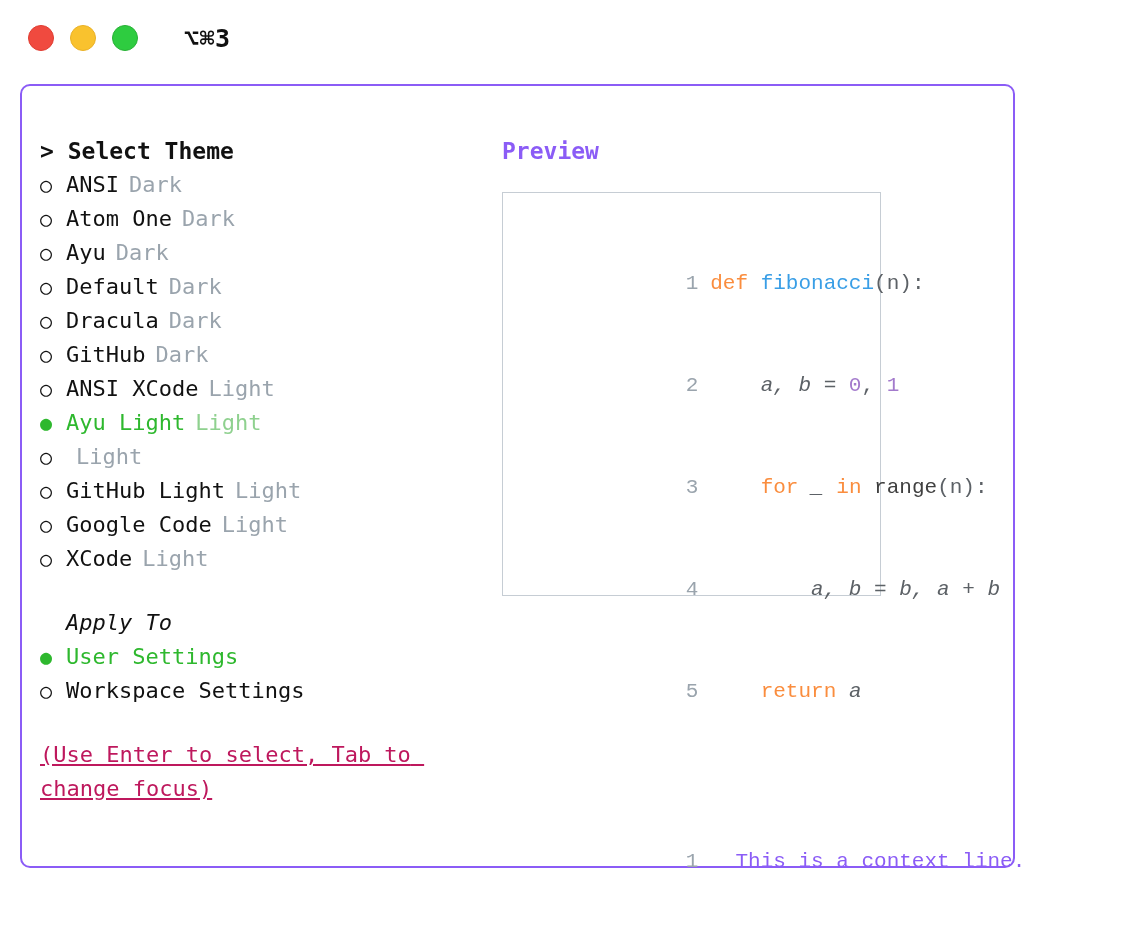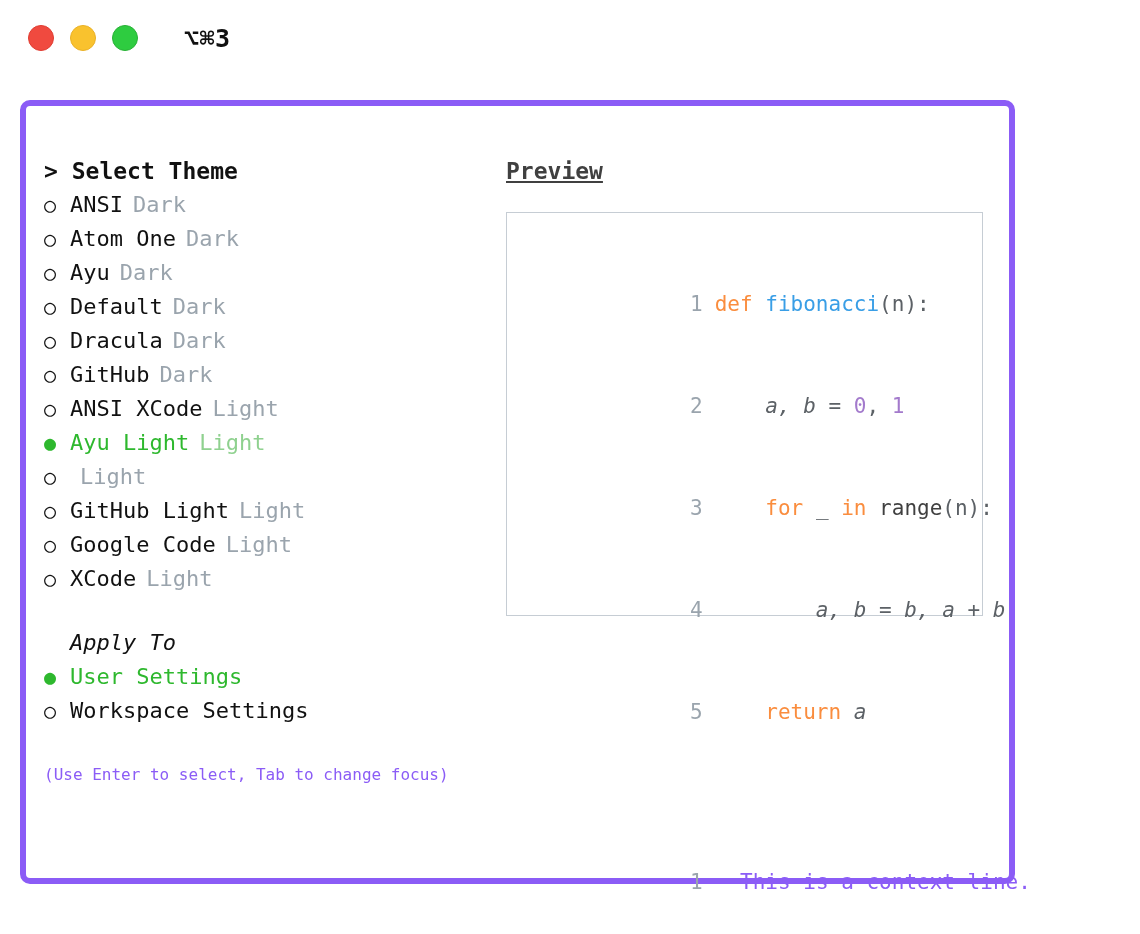--- a/index.html
+++ b/index.html
@@ -47,24 +47,24 @@
   .shortcut {
     margin-left: 30px;
     font-size: 25px;
     font-weight: bold;
     color: #111111;
     letter-spacing: 0.5px;
   }
   .panel {
     position: absolute;
     left: 20px;
-    top: 100px;
+    top: 84px;
     width: 995px;
     height: 784px;
-    border: 6px solid #8b5cf6;
+    border: 2px solid #8b5cf6;
     border-radius: 10px;
     box-sizing: border-box;
     background: #ffffff;
   }
   .content {
     position: relative;
     width: 100%;
     height: 100%;
   }
   .col-left {
@@ -111,42 +111,43 @@
   .apply-heading {
     font-size: 22px;
     color: #111111;
     line-height: 34px;
     padding-left: 26px;
     white-space: pre;
     font-style: italic;
   }
   .hint {
     margin-top: 30px;
-    font-size: 16px;
-    line-height: 34px;
-    color: #8b5cf6;
+    font-size: 22px;
+    line-height: 34px;
+    color: #be185d;
     width: 420px;
     white-space: pre-wrap;
+    text-decoration: underline;
   }
   .preview-title {
     font-size: 23px;
     font-weight: bold;
-    color: #404040;
-    line-height: 34px;
-    white-space: pre;
-    text-decoration: underline;
+    color: #8b5cf6;
+    line-height: 34px;
+    white-space: pre;
   }
   .preview-box {
     margin-top: 24px;
-    width: 477px;
+    width: 379px;
     height: 404px;
     border: 1px solid #c6cdd4;
     box-sizing: border-box;
     background: #ffffff;
     padding: 40px 0 0 18px;
+    font-family: Liberation Mono, monospace;
   }
   .code-line {
     font-size: 21px;
     line-height: 34px;
     white-space: pre;
     color: #111111;
   }
   .ln {
     display: inline-block;
     width: 26px;

